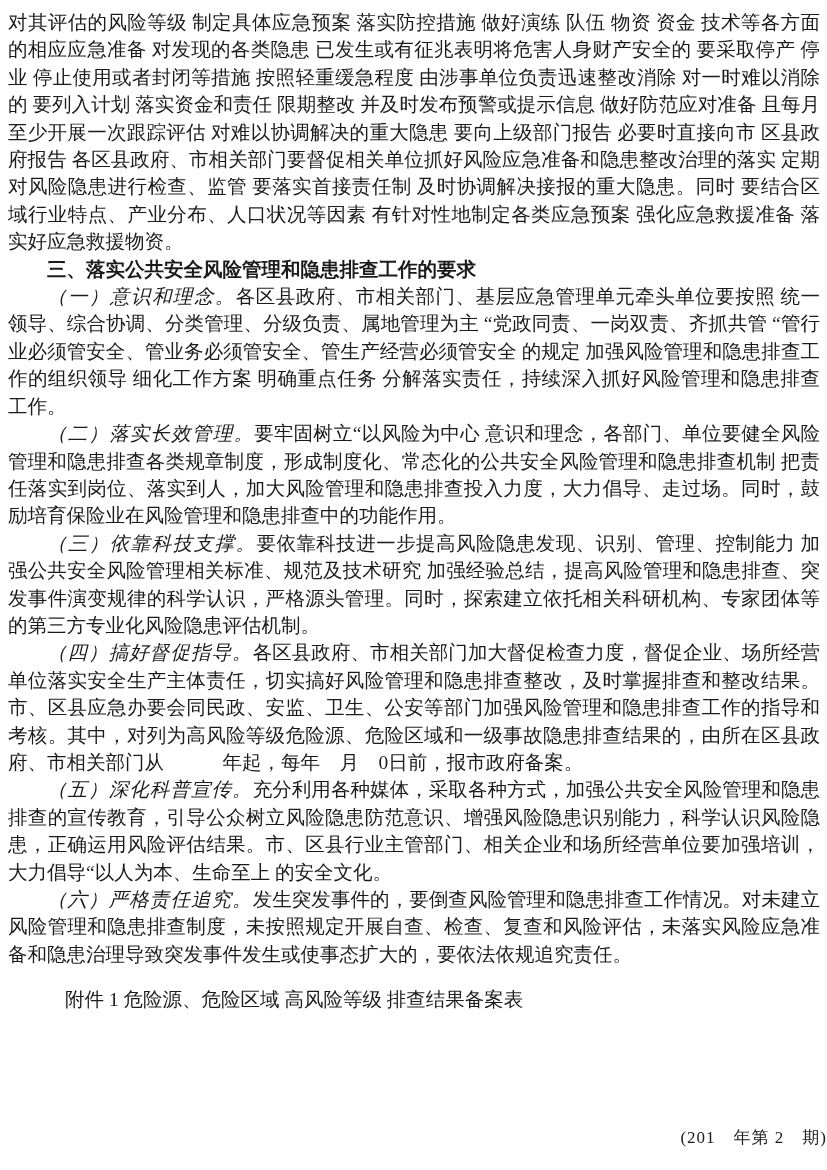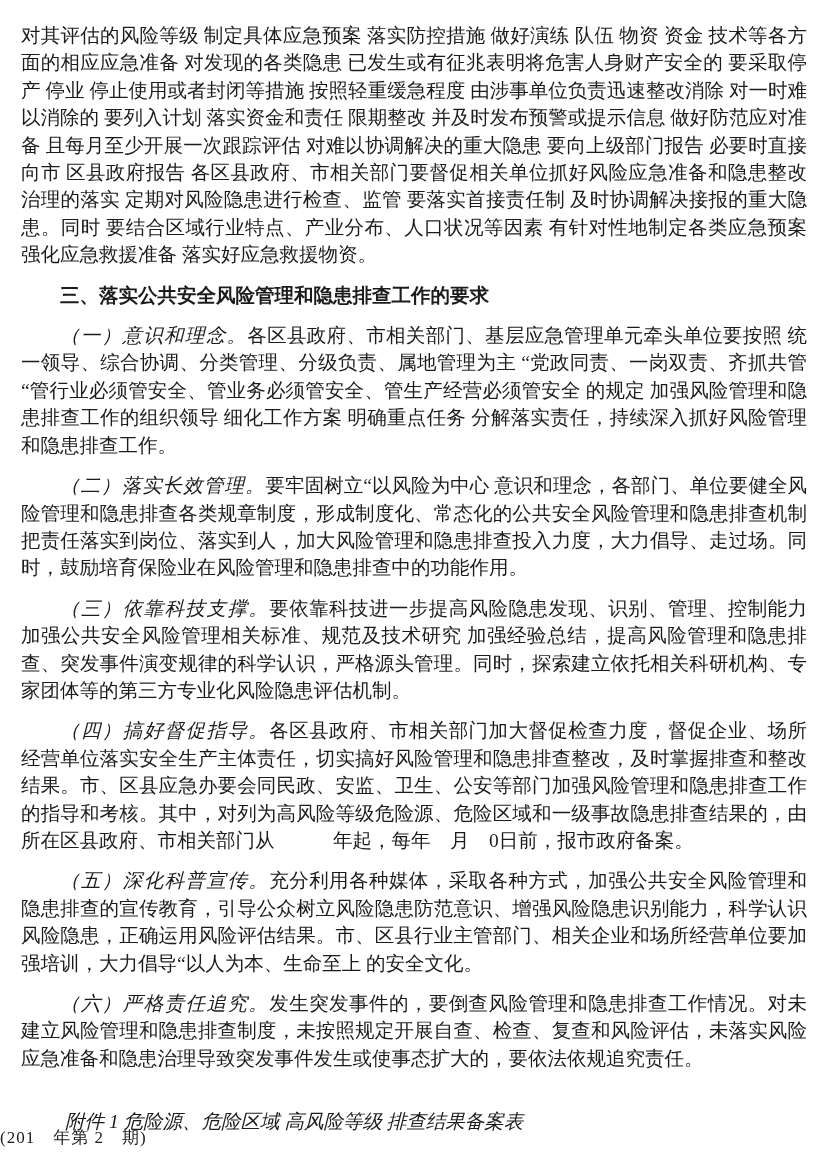--- a/index.html
+++ b/index.html
@@ -15,41 +15,41 @@
   .content {
     position: absolute;
     top: 9px;
     left: 8px;
     width: 812px;
     font-size: 19.5px;
     line-height: 27.4px;
     text-align: justify;
     text-justify: inter-ideograph;
   }
-  .content p { margin: 13px; padding: 0; }
+  .content p { margin: 0; padding: 0; }
   .para-continuation { text-indent: 0; }
   .section-heading {
     font-weight: bold;
     text-indent: 2em;
   }
   .para { text-indent: 2em; }
   .para .lead {
     font-style: italic;
     letter-spacing: 1px;
   }
-  .attachments { margin-top: 36px; font-style: italic; }
+  .attachments { margin-top: 18px; }
   .att-line { text-align: left; }
   .att-line-1 { padding-left: 57px; }
   .att-line-2 { padding-left: 91px; }
   .footer {
     position: absolute;
     top: 1126px;
     left: 0;
     width: 100%;
-    text-align: left;
+    text-align: right;
     font-size: 17px;
     letter-spacing: 1px;
   }
 </style>
 </head>
 <body>
 
 <div class="page">
   <div class="content">
 

